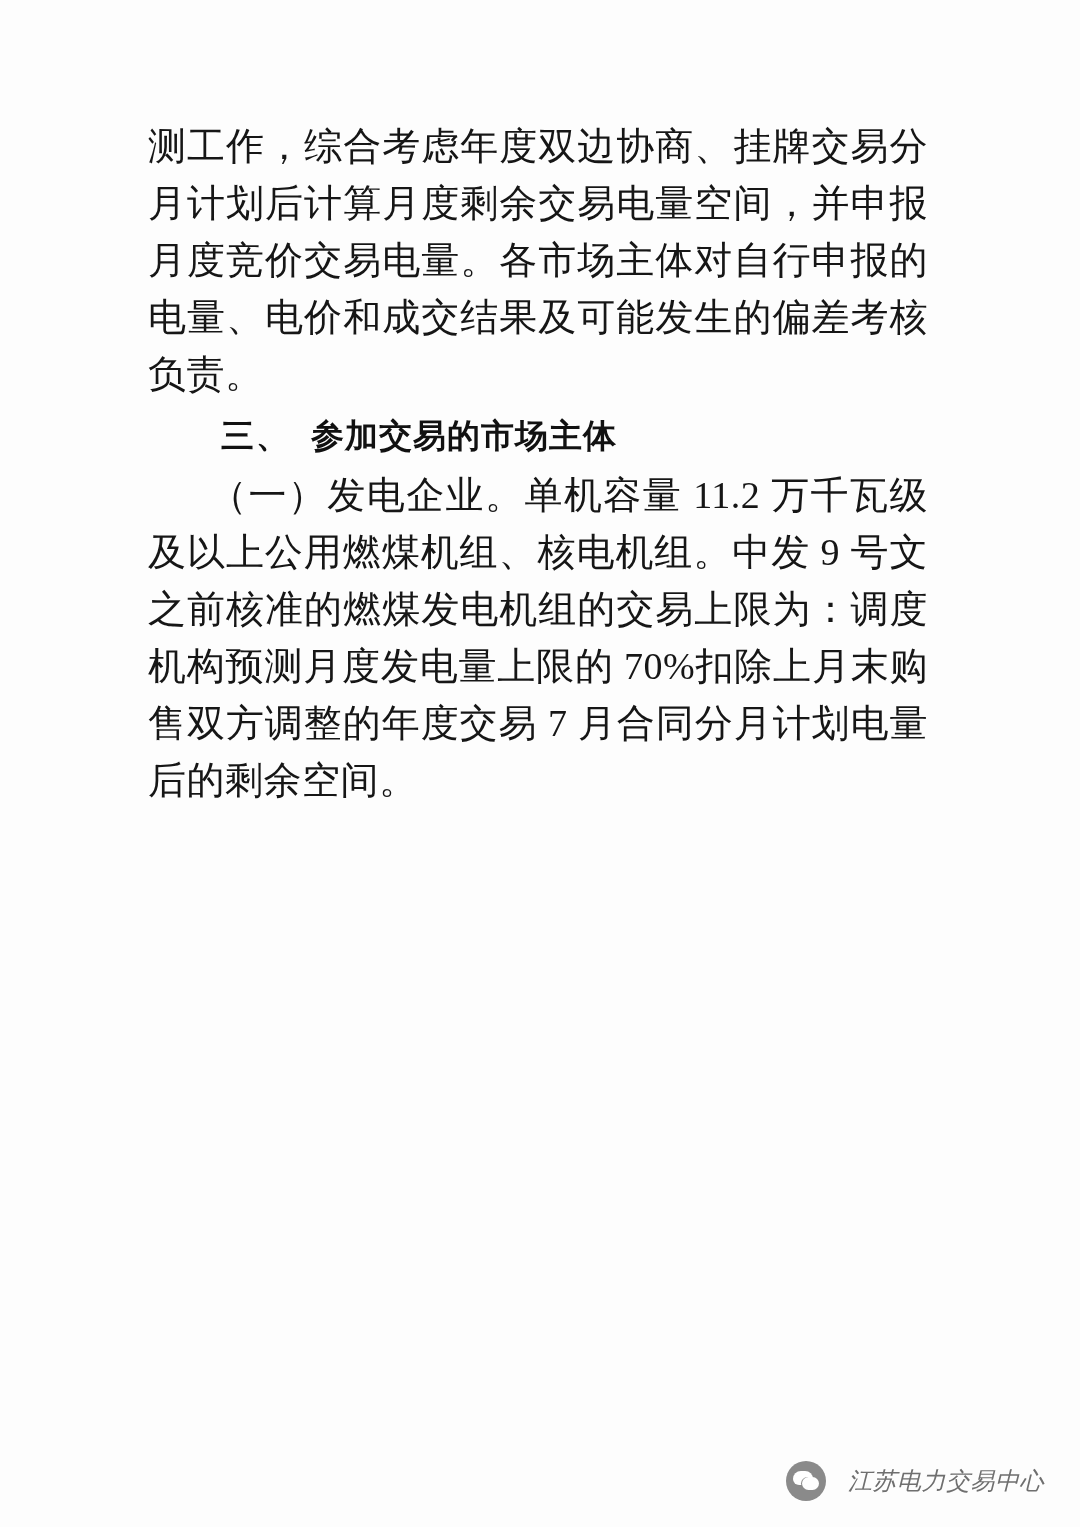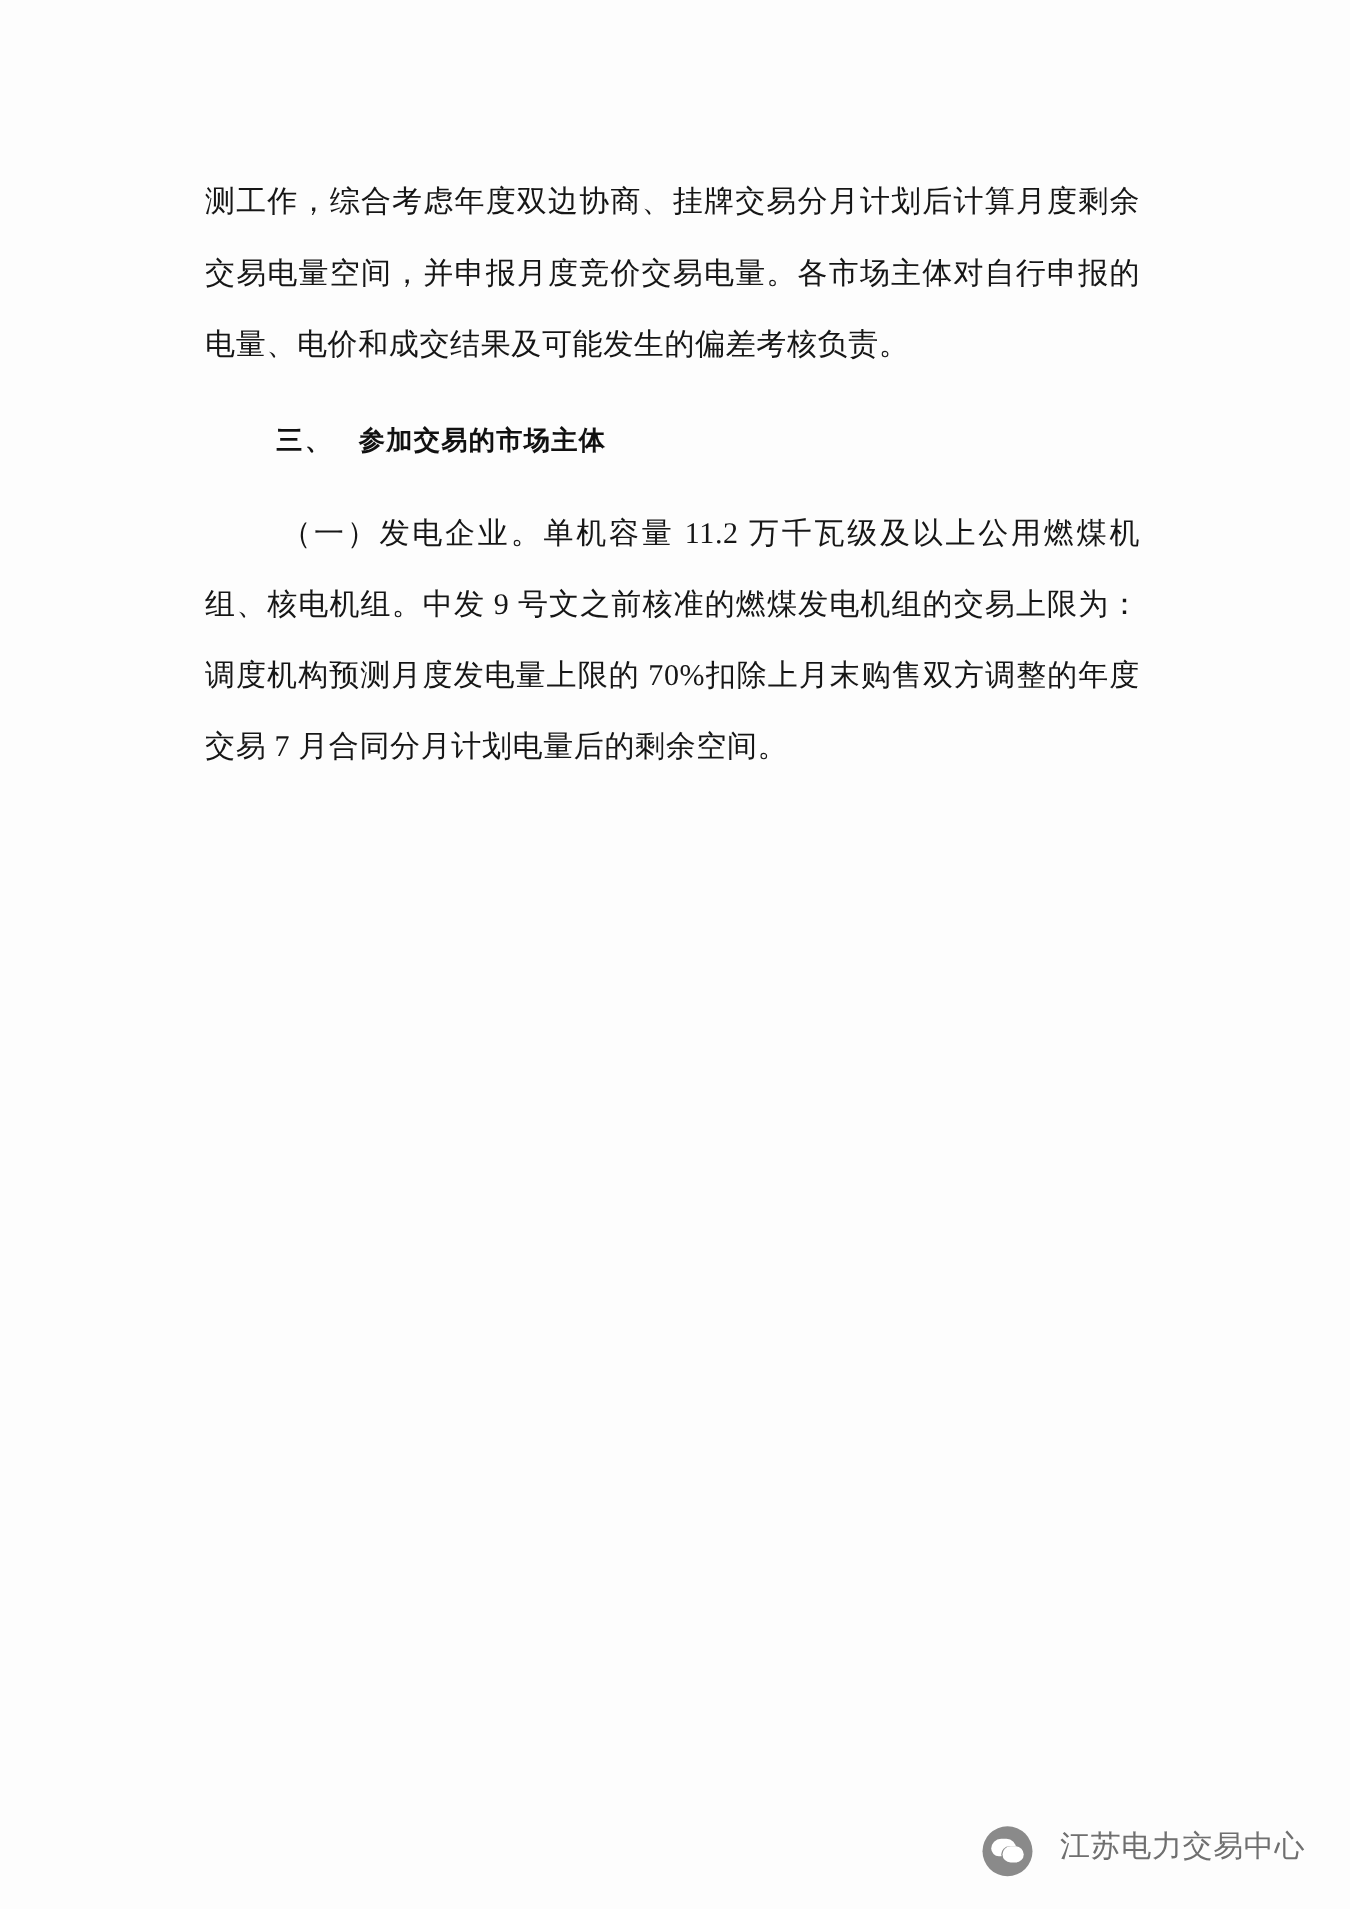--- a/index.html
+++ b/index.html
@@ -22,34 +22,34 @@
     height: 1527px;
     background: #fdfdfd;
   }
   .content {
     position: absolute;
     left: 148px;
     top: 118px;
     width: 780px;
   }
   p {
-    margin: 16px;
-    font-size: 24px;
+    margin: 0;
+    font-size: 38px;
     line-height: 57px;
     letter-spacing: 0.5px;
     text-align: justify;
     text-justify: inter-ideograph;
     color: #161616;
   }
   p.indent {
     text-indent: 61px;
   }
   .heading {
     margin: 0;
-    font-size: 21px;
+    font-size: 33px;
     line-height: 62px;
     font-weight: bold;
     text-indent: 73px;
     letter-spacing: 1px;
     color: #111111;
   }
   .heading .num {
     letter-spacing: 2px;
   }
   .heading .gap {
@@ -58,21 +58,23 @@
   }
   .blk {
     margin-bottom: 2px;
   }
   
   .footer-badge {
     position: absolute;
     right: 36px;
     bottom: 26px;
     display: flex;
+    align-items: center;
     gap: 22px;
+    font-style: italic;
   }
   .wechat-icon {
     width: 40px;
     height: 40px;
     border-radius: 50%;
     background: #8a8a8a;
     position: relative;
     flex: none;
   }
   .wechat-icon::before {

